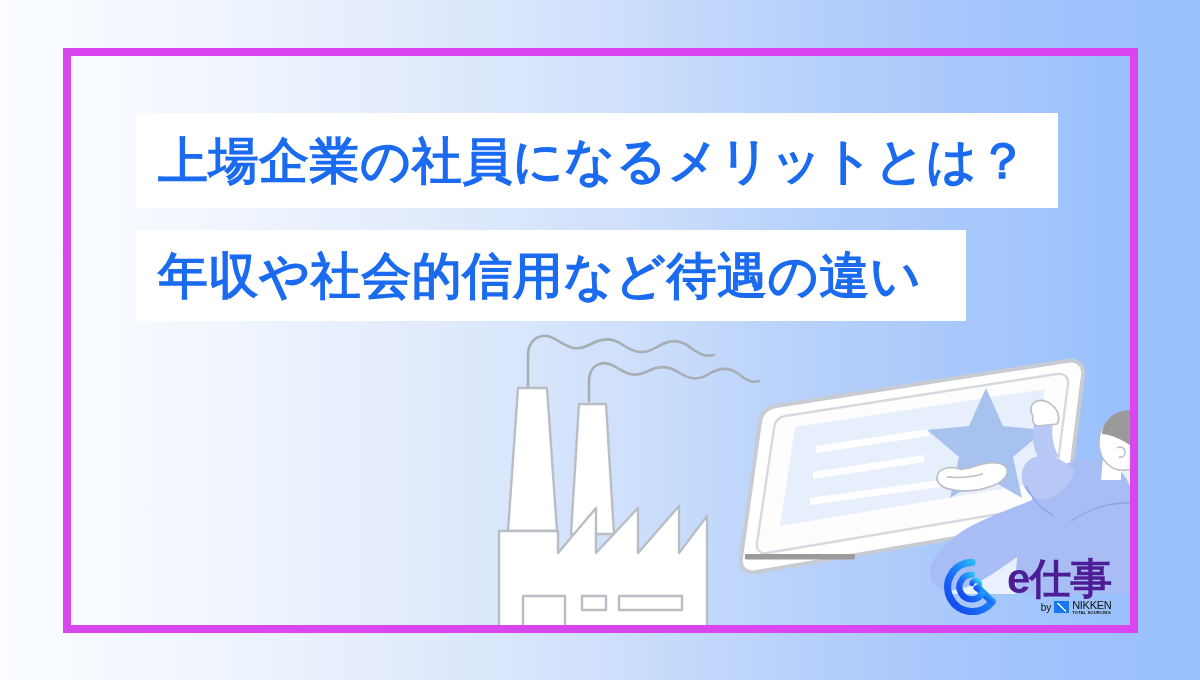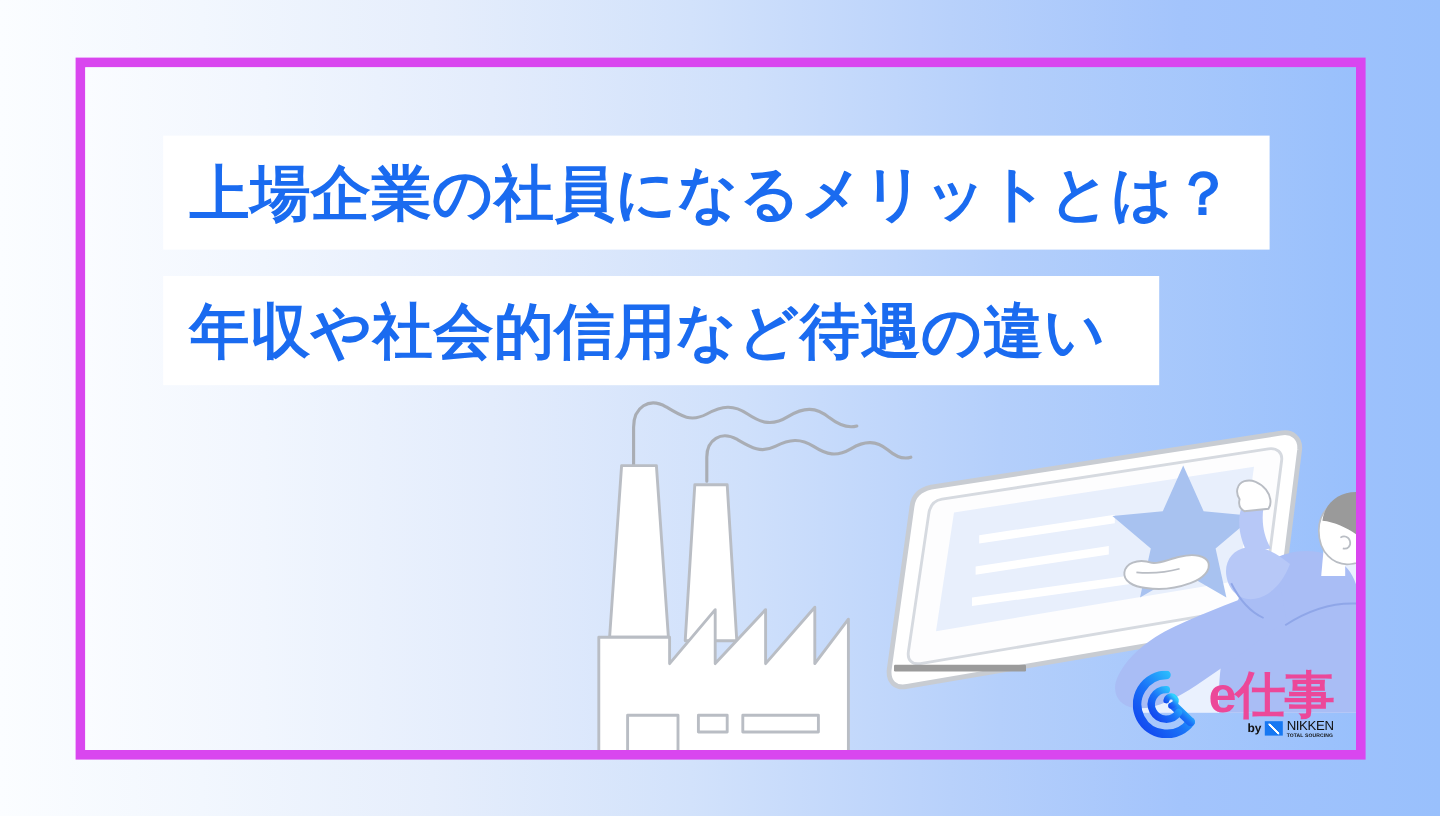--- a/index.html
+++ b/index.html
@@ -52,25 +52,25 @@
     position:absolute;
     left:873px; top:492px;
     width:172px; height:78px;
     display:flex;
     align-items:center;
     gap:7px;
   }
   #logo-mark { width:56px; height:56px; flex:none; }
   #logo-word { display:flex; flex-direction:column; align-items:flex-end; }
   #logo-word-main {
-    font-size:42px; font-weight:bold; color:#ec4899;
+    font-size:42px; font-weight:bold; color:#4c1d95;
     line-height:0.95; letter-spacing:-1px; white-space:nowrap;
   }
   #logo-by-row { display:flex; align-items:center; gap:3px; margin-top:1px; }
-  #logo-by { font-size:10px; font-weight:bold; color:#111; }
+  #logo-by { font-size:10px; font-weight:normal; color:#111; }
   #nikken-badge {
     width:15px; height:12px; background:#1678f2;
     position:relative; flex:none;
   }
   #nikken-badge:after {
     content:""; position:absolute; left:3px; top:1.5px;
     width:9px; height:9px;
     background:linear-gradient(45deg, transparent 45%, #ffffff 45%, #ffffff 58%, transparent 58%);
   }
   #nikken-text { display:flex; flex-direction:column; line-height:1; }

